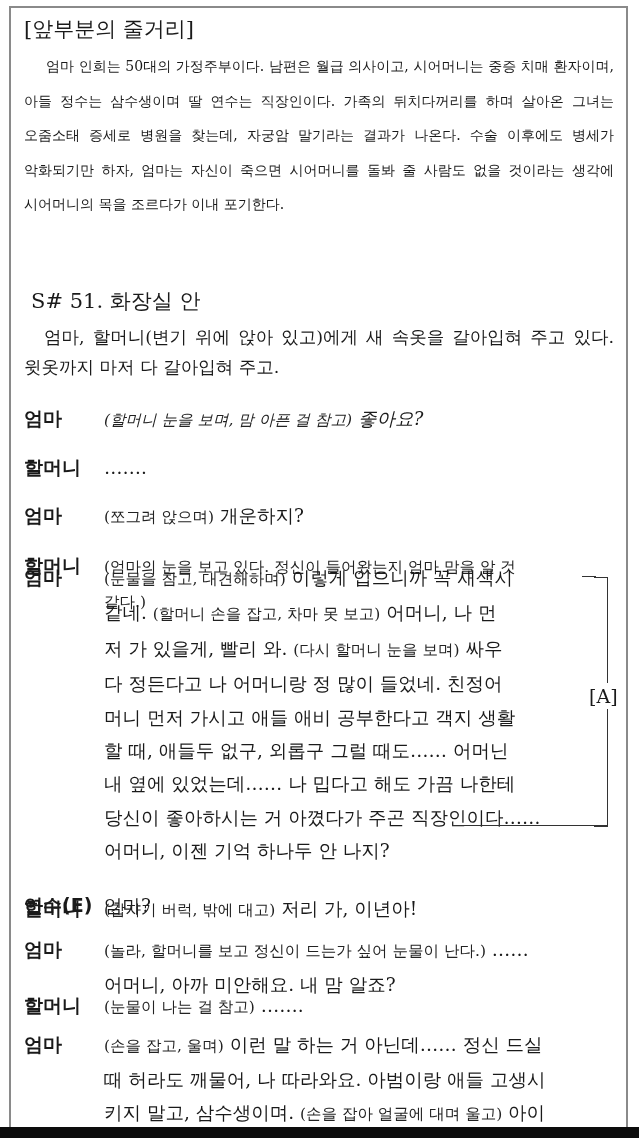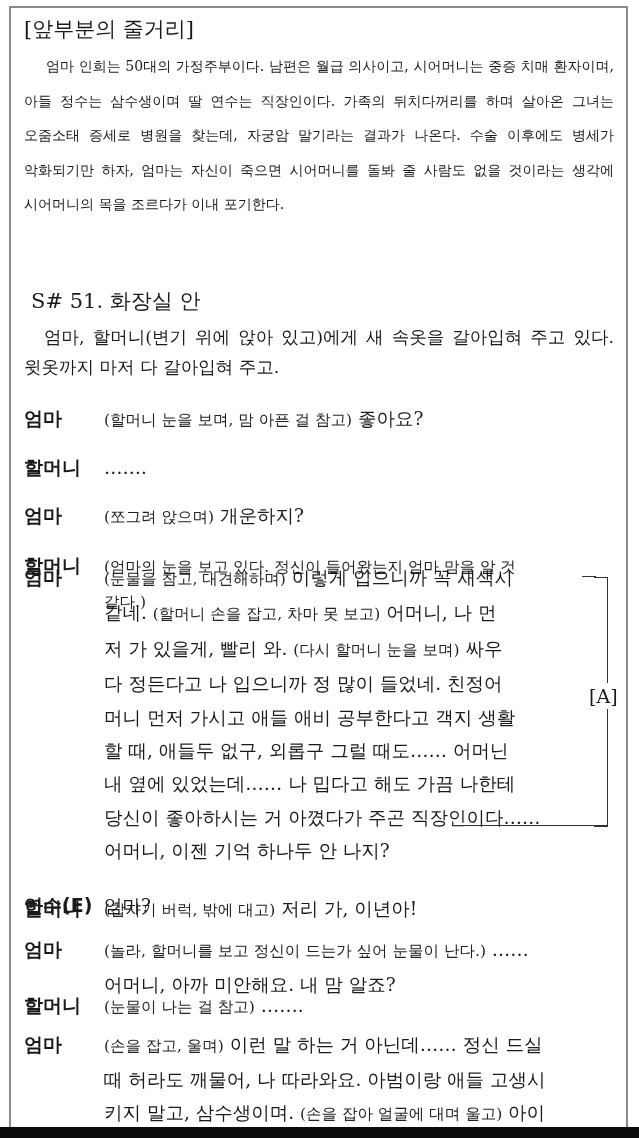--- a/index.html
+++ b/index.html
@@ -131,21 +131,21 @@
   <div class="summary-heading">[앞부분의 줄거리]</div>
   <p class="summary-body">엄마 인희는 50대의 가정주부이다. 남편은 월급 의사이고, 시어머니는 중증 치매 환자이며, 아들 정수는 삼수생이며 딸 연수는 직장인이다. 가족의 뒤치다꺼리를 하며 살아온 그녀는 오줌소태 증세로 병원을 찾는데, 자궁암 말기라는 결과가 나온다. 수술 이후에도 병세가 악화되기만 하자, 엄마는 자신이 죽으면 시어머니를 돌봐 줄 사람도 없을 것이라는 생각에 시어머니의 목을 조르다가 이내 포기한다.</p>
 </div>
 
 <div class="scene-heading">S# 51. 화장실 안</div>
 <p class="stage-direction">엄마, 할머니(변기 위에 앉아 있고)에게 새 속옷을 갈아입혀 주고 있다. 윗옷까지 마저 다 갈아입혀 주고.</p>
 
 <div id="dialogue-root">
     <div class="dialogue" style="top: 402px;">
       <span class="speaker">엄마</span>
-      <div class="line-text" style="line-height: 33px;">
+      <div class="line-text" style="line-height: 33px; font-style: italic;">
         <span class="line-row"><span class="paren">(할머니 눈을 보며, 맘 아픈 걸 참고)</span><span> 좋아요?</span></span>
       </div>
     </div>
     <div class="dialogue" style="top: 451px;">
       <span class="speaker">할머니</span>
       <div class="line-text" style="line-height: 33px;">
         <span class="line-row"><span>…….</span></span>
       </div>
     </div>
     <div class="dialogue" style="top: 499px;">
@@ -160,21 +160,21 @@
         <span class="line-row"><span class="paren">(엄마의 눈을 보고 있다. 정신이 들어왔는지 엄마 맘을 알 것</span></span>
         <span class="line-row"><span class="paren">같다.)</span></span>
       </div>
     </div>
     <div class="dialogue" style="top: 561px;">
       <span class="speaker">엄마</span>
       <div class="line-text" style="line-height: 33.4px;">
         <span class="line-row"><span class="paren">(눈물을 참고, 대견해하며)</span><span> 이렇게 입으니까 꼭 새색시</span></span>
         <span class="line-row"><span>같네. </span><span class="paren">(할머니 손을 잡고, 차마 못 보고)</span><span> 어머니, 나 먼</span></span>
         <span class="line-row"><span>저 가 있을게, 빨리 와. </span><span class="paren">(다시 할머니 눈을 보며)</span><span> 싸우</span></span>
-        <span class="line-row"><span>다 정든다고 나 입으니까 정 많이 들었네. 친정어</span></span>
+        <span class="line-row"><span>다 정든다고 나 어머니랑 정 많이 들었네. 친정어</span></span>
         <span class="line-row"><span>머니 먼저 가시고 애들 애비 공부한다고 객지 생활</span></span>
         <span class="line-row"><span>할 때, 애들두 없구, 외롭구 그럴 때도…… 어머닌</span></span>
         <span class="line-row"><span>내 옆에 있었는데…… 나 밉다고 해도 가끔 나한테</span></span>
         <span class="line-row"><span>당신이 좋아하시는 거 아꼈다가 주곤 직장인이다……</span></span>
         <span class="line-row"><span>어머니, 이젠 기억 하나두 안 나지?</span></span>
       </div>
     </div>
     <div class="dialogue" style="top: 841px; margin-top: 48px;">
       <span class="speaker">연수(E)</span>
       <div class="line-text" style="line-height: 33px;">

